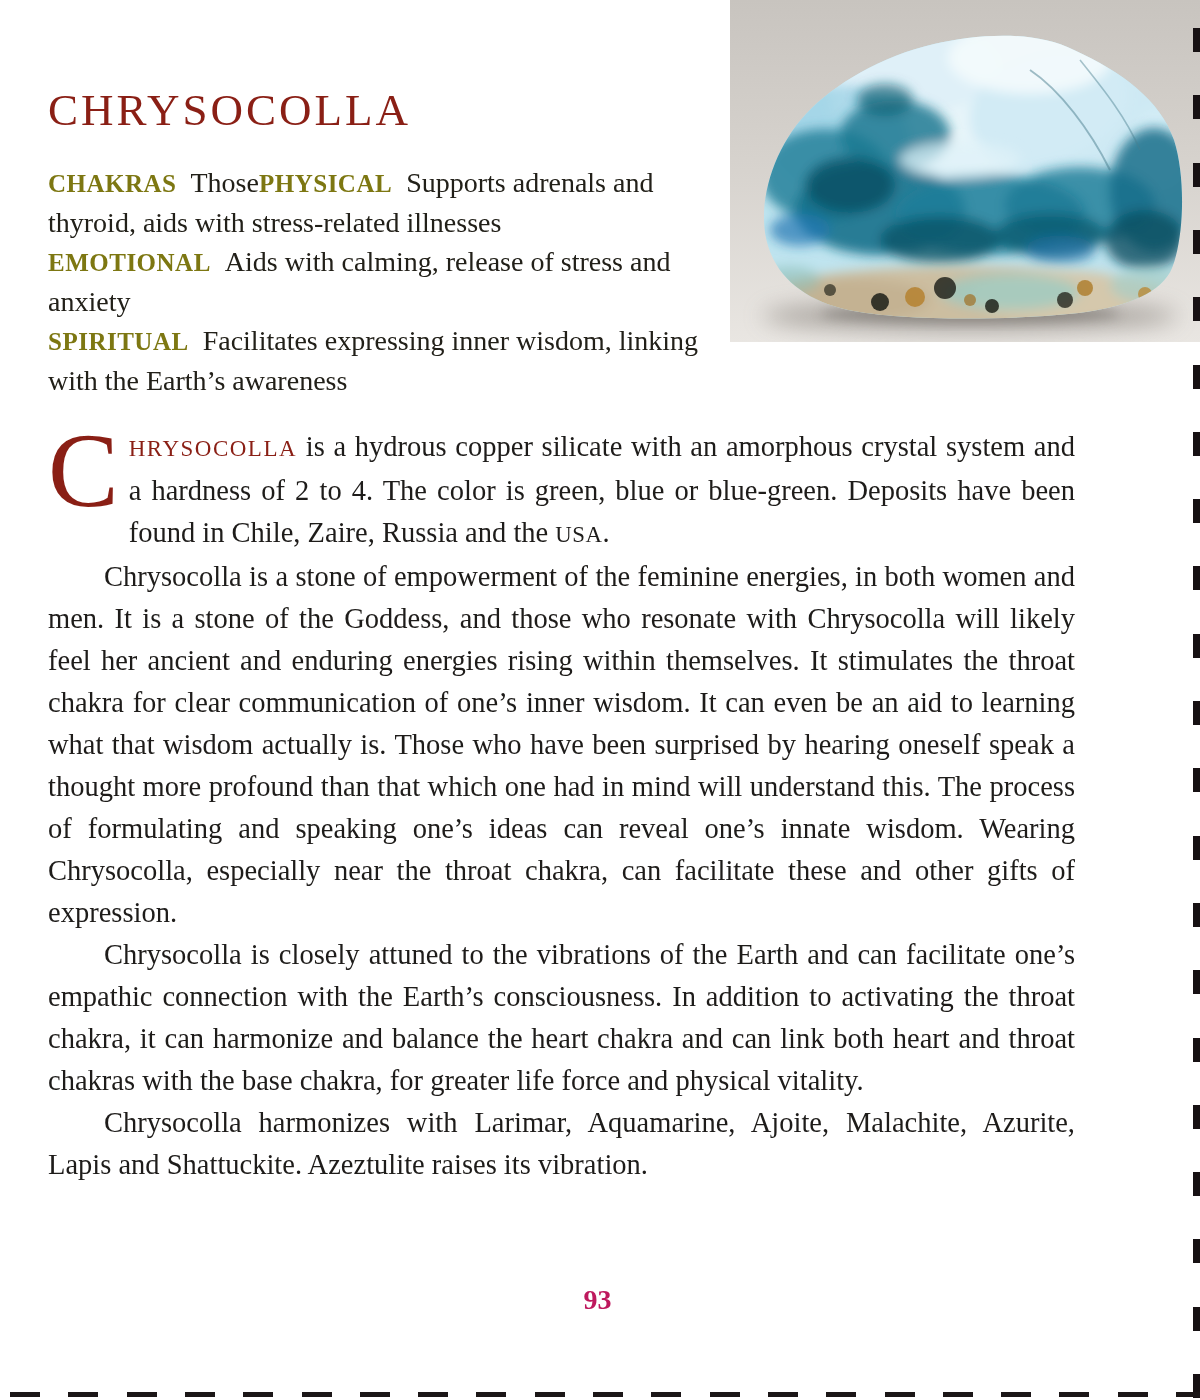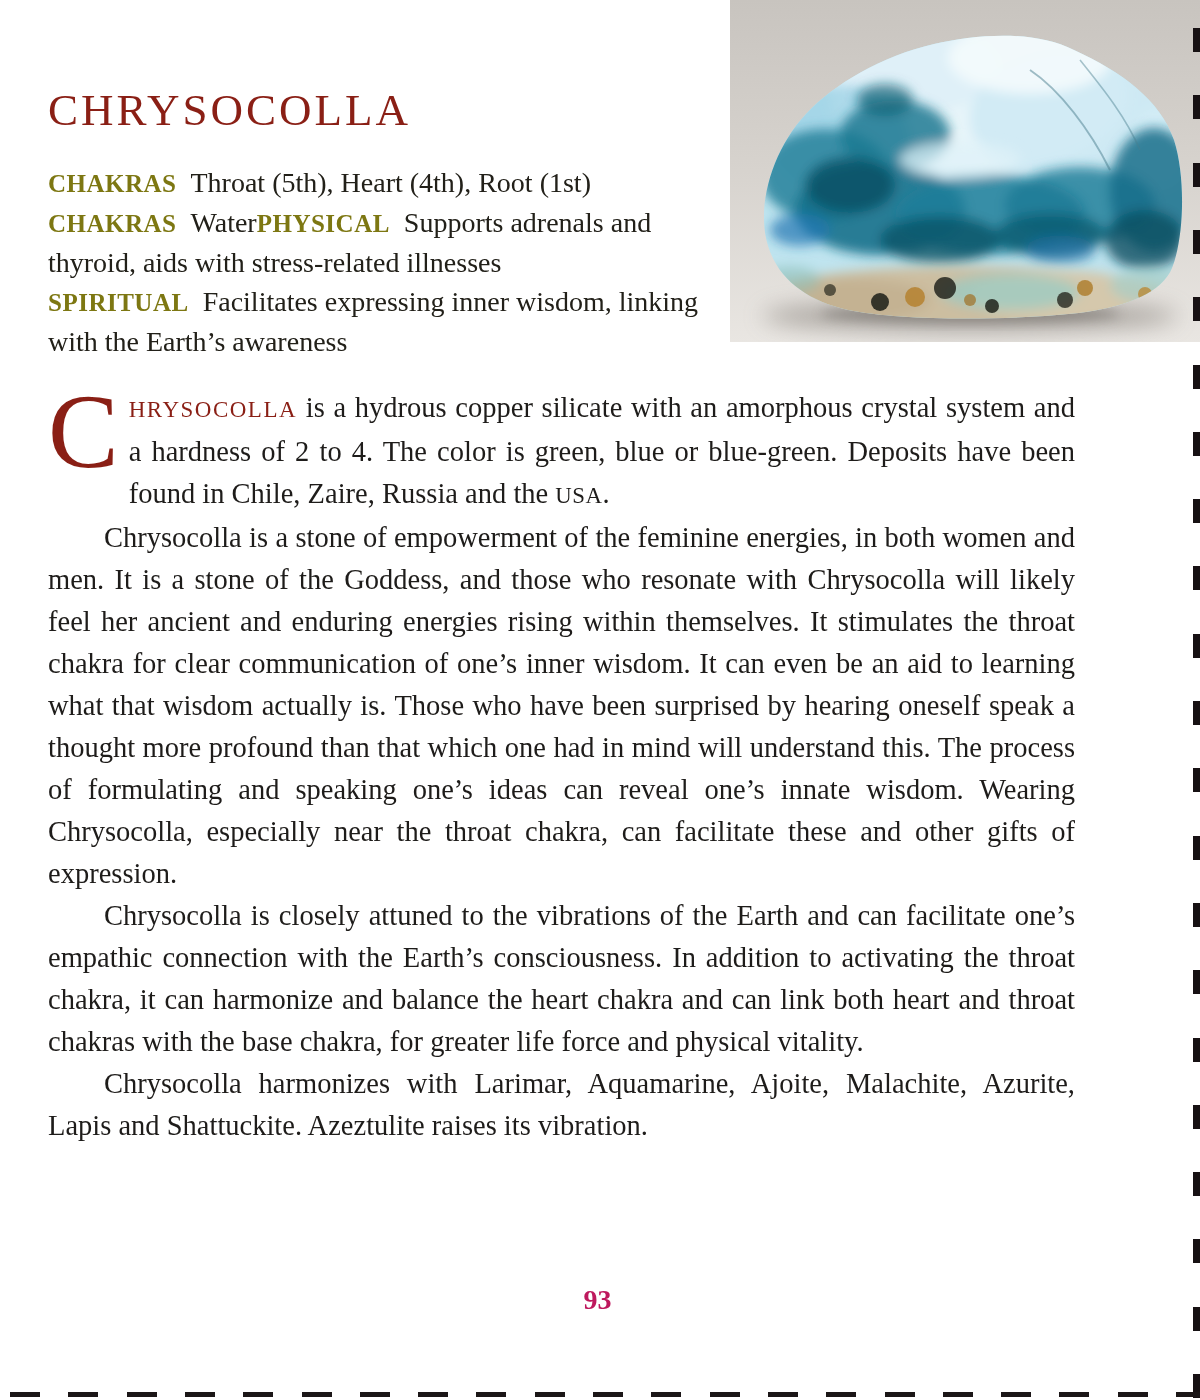--- a/index.html
+++ b/index.html
@@ -139,24 +139,24 @@
         <path d="M300 70 C330 90 360 130 380 170" stroke="#4a7e8e" stroke-width="2" fill="none" opacity="0.5"></path>
         <path d="M350 60 C370 85 395 115 410 150" stroke="#4a7e8e" stroke-width="1.6" fill="none" opacity="0.45"></path>
       </g>
     </svg>
   </div>
 
   <h1 class="title">CHRYSOCOLLA</h1>
 
   <div class="props">
     <div class="pline">
-      <span class="plabel">CHAKRAS</span><span class="ptext">Throat (5th), Heart (4th), Root (1st)</span>
+      <span class="plabel">CHAKRAS</span><span class="ptext">Those</span><span class="plabel gap">PHYSICAL</span><span class="ptext">Supports adrenals and thyroid, aids with stress-related illnesses</span>
     </div>
     <div class="pline">
-      <span class="plabel">CHAKRAS</span><span class="ptext">Water</span><span class="plabel gap">PHYSICAL</span><span class="ptext">Supports adrenals and thyroid, aids with stress-related illnesses</span>
+      <span class="plabel">EMOTIONAL</span><span class="ptext">Aids with calming, release of stress and anxiety</span>
     </div>
     <div class="pline">
       <span class="plabel">SPIRITUAL</span><span class="ptext">Facilitates expressing inner wisdom, linking with the Earth’s awareness</span>
     </div>
   </div>
 
   <div class="bodytext">
     <p>
       <span class="dropcap">C</span><span class="lead-sc">HRYSOCOLLA</span><span> is a hydrous copper silicate with an amorphous crystal system and a hardness of 2 to 4. The color is green, blue or blue-green. Deposits have been found in Chile, Zaire, Russia and the </span><span class="sc">USA</span><span>.</span>
     </p>

